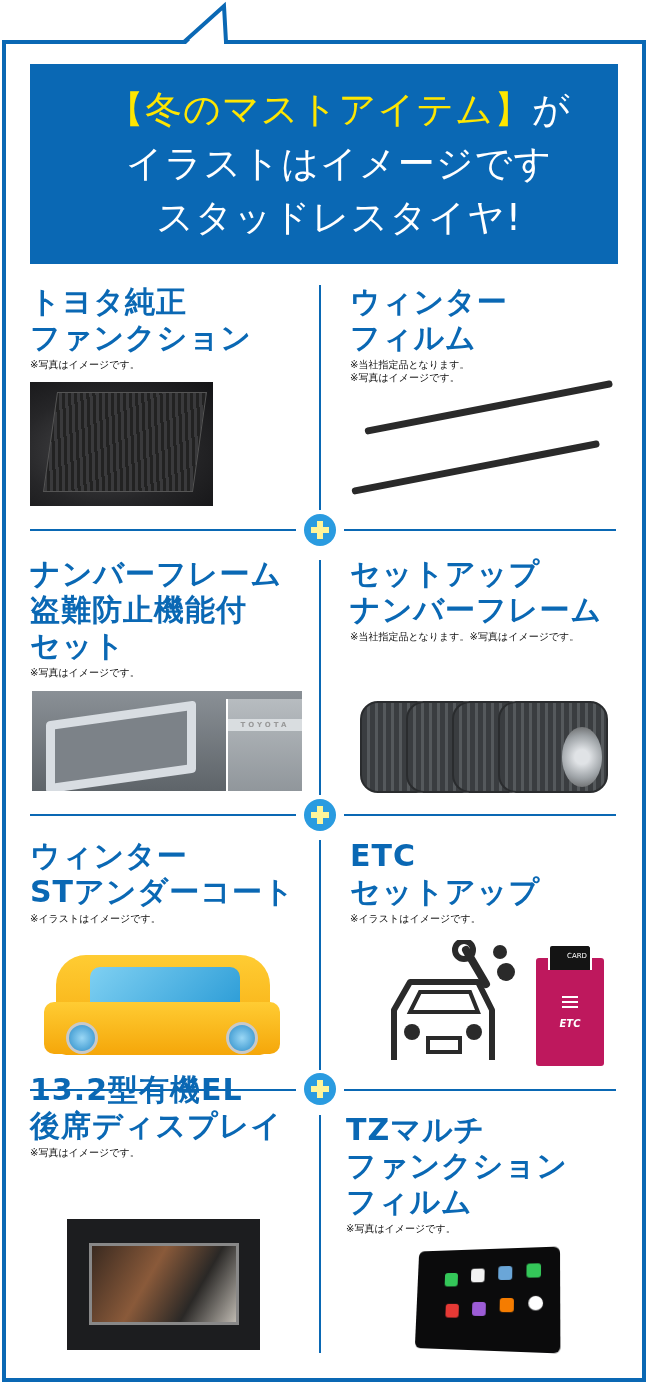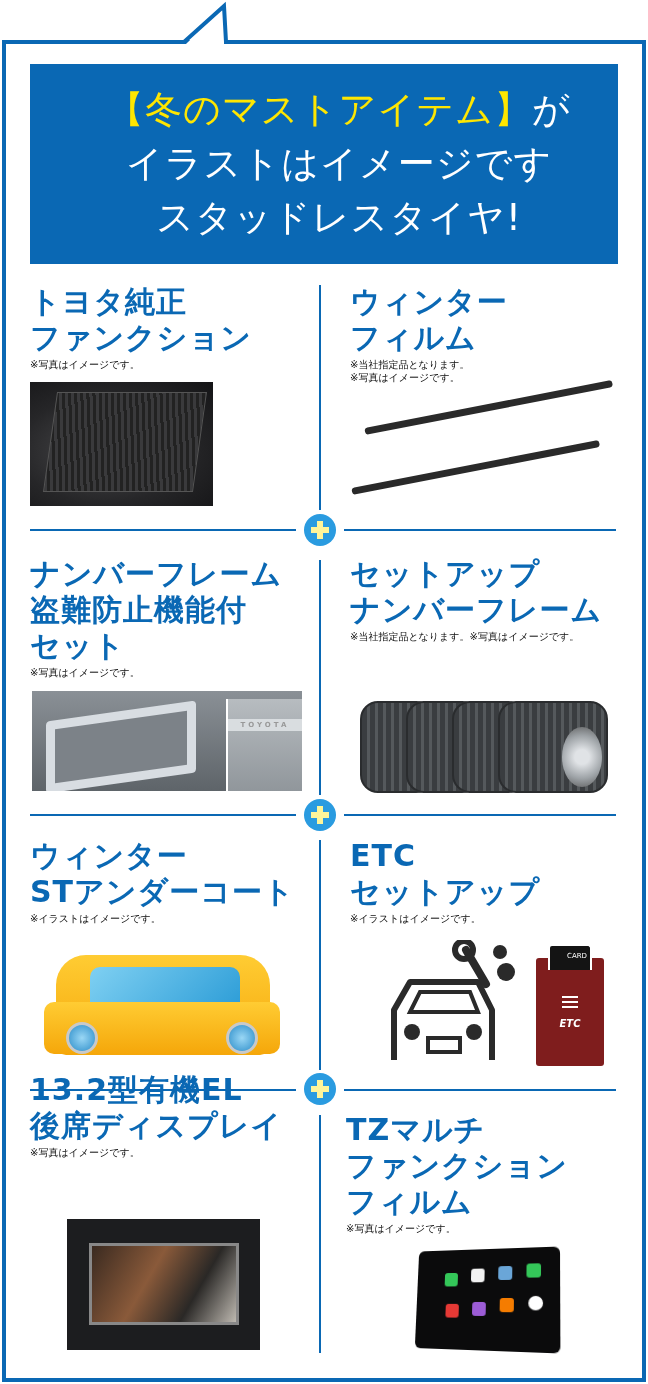--- a/index.html
+++ b/index.html
@@ -54,21 +54,21 @@
   .plate .side .bar { position: absolute; left: 0; right: 0; top: 20px; height: 12px; background: #d9dde0; font-size: 7px; color: #999; text-align: center; letter-spacing: 3px; line-height: 12px; }
   .tires { background: #fff; }
   .tire {
     position: absolute; top: 8px; width: 74px; height: 92px; border-radius: 18px;
     background: repeating-linear-gradient(90deg, #3a3d40 0 5px, #55595c 5px 8px);
     border: 2px solid #2a2c2e;
   }
   .wheel { position: absolute; right: 4px; top: 24px; width: 40px; height: 60px; border-radius: 50%; background: radial-gradient(circle, #e0e3e6 20%, #9da2a6 60%, #555 100%); }
 
   .wiper { position: absolute; height: 7px; background: #2a2a2a; border-radius: 3px; }
-  .etc-unit { position: absolute; background: #7f1d1d; border-radius: 3px; }
+  .etc-unit { position: absolute; background: #be185d; border-radius: 3px; }
 
   .yellow-car {
     position: absolute; border-radius: 30px 30px 10px 10px;
     background: linear-gradient(180deg, #ffcc33, #f5a70a);
   }
   .windshield { position: absolute; background: linear-gradient(135deg, #7fd0f2, #2a9bd6); border-radius: 10px 10px 4px 4px; }
   .headlight { position: absolute; width: 32px; height: 32px; border-radius: 50%; background: radial-gradient(circle, #9ad7f5, #2a8cc9); border: 3px solid #c9c9c9; }
 
   .display { background: #1c1d1f; }
   .display .screen {

